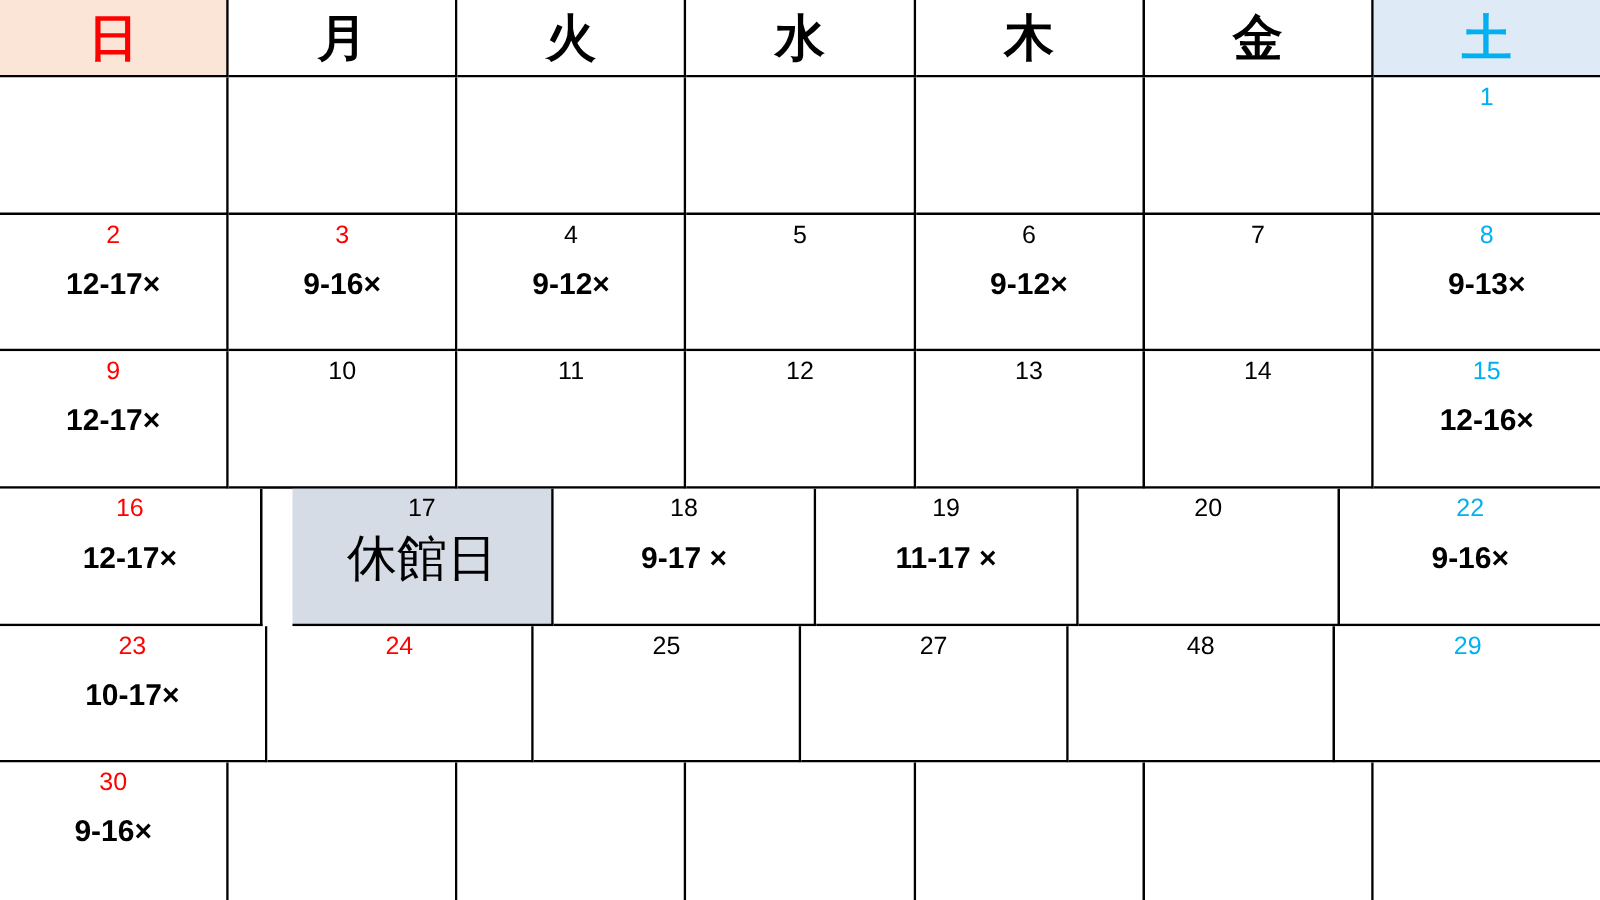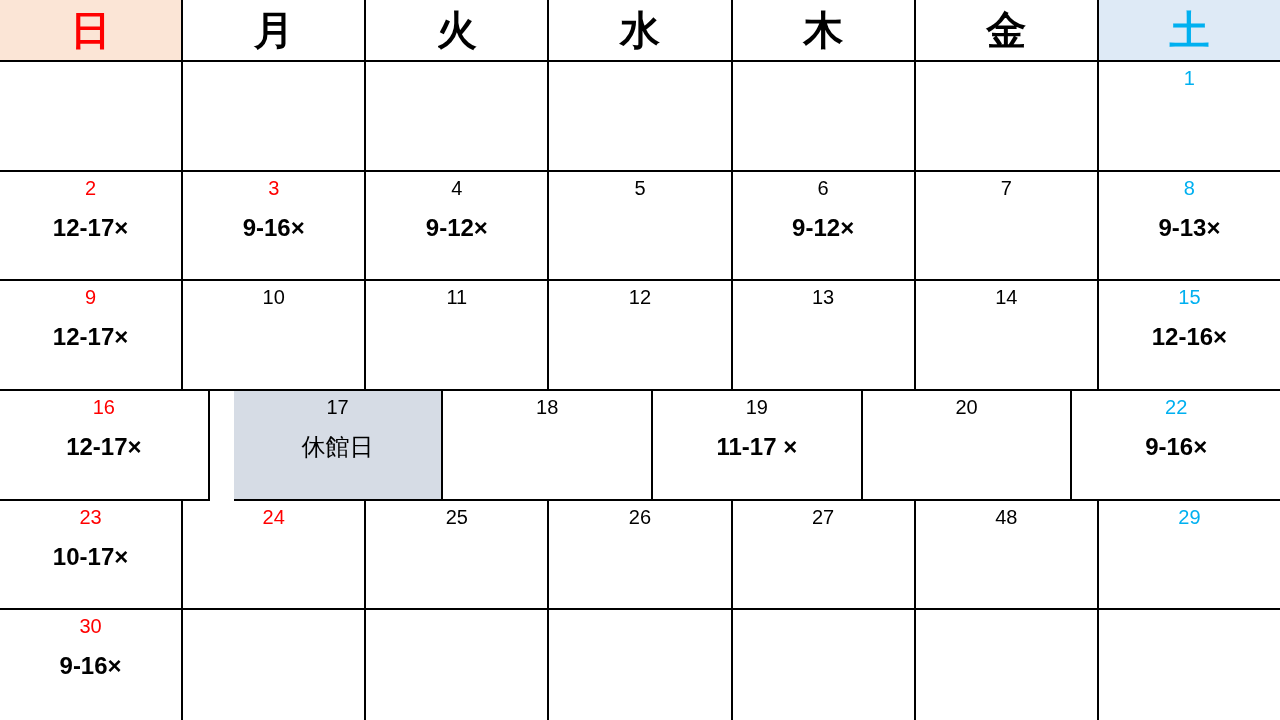--- a/index.html
+++ b/index.html
@@ -92,21 +92,21 @@
   .event {
     margin-top: 8px;
     font-size: 24px;
     line-height: 40px;
     font-weight: bold;
     color: #000000;
     white-space: nowrap;
     text-align: center;
   }
   .event.closed-label {
-    font-size: 24px;
+    font-size: 40px;
     font-weight: normal;
   }
 </style>
 </head>
 <body>
 
 <div class="calendar">
   <div class="header-row" id="header-row">
       <div class="header-cell sun">
         <span>日</span>
@@ -211,20 +211,21 @@
         <div class="day-cell">
           <div class="daynum sun">16</div>
           <div class="event">12-17×</div>
         </div>
         <div class="day-cell closed">
           <div class="daynum">17</div>
           <div class="event closed-label">休館日</div>
         </div>
         <div class="day-cell">
           <div class="daynum">18</div>
+          <div class="event">9-17 ×</div>
         </div>
         <div class="day-cell">
           <div class="daynum">19</div>
           <div class="event">11-17 ×</div>
         </div>
         <div class="day-cell">
           <div class="daynum">20</div>
         </div>
         <div class="day-cell">
           <div class="daynum sat">22</div>
@@ -236,23 +237,20 @@
           <div class="daynum sun">23</div>
           <div class="event">10-17×</div>
         </div>
         <div class="day-cell">
           <div class="daynum sun">24</div>
         </div>
         <div class="day-cell">
           <div class="daynum">25</div>
         </div>
         <div class="day-cell">
-          <div class="daynum">26</div>
-        </div>
-        <div class="day-cell">
           <div class="daynum">27</div>
         </div>
         <div class="day-cell">
           <div class="daynum">48</div>
         </div>
         <div class="day-cell">
           <div class="daynum sat">29</div>
         </div>
       </div>
       <div class="week-row">

